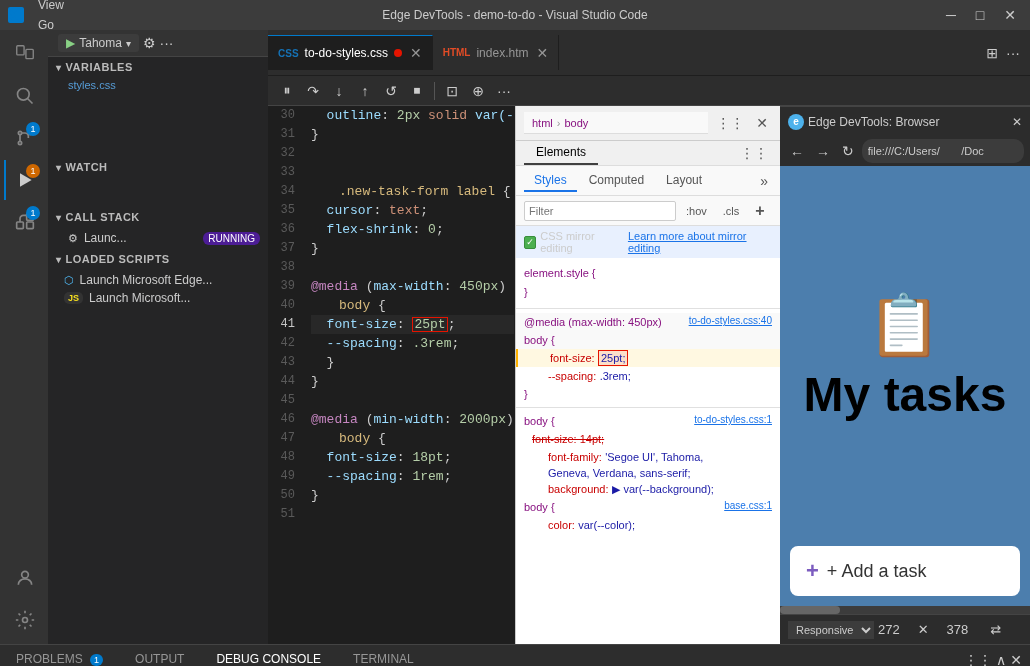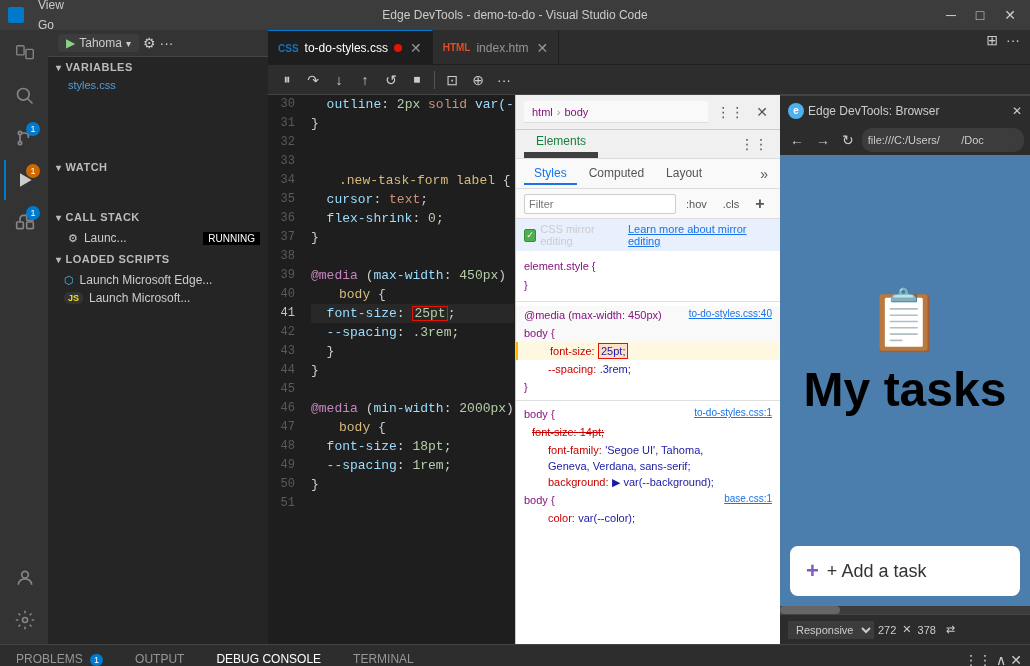--- a/index.html
+++ b/index.html
@@ -36,34 +36,34 @@
     #variables-content { background: #252526; min-height: 20px; }
 
     
     #watch-section { flex-shrink: 0; }
 
     
     #callstack-section { flex-shrink: 0; }
     #callstack-content { padding: 2px 0; }
     .callstack-item { display: flex; align-items: center; padding: 2px 8px 2px 20px; cursor: pointer; gap: 6px; }
     .callstack-item .item-name { flex: 1; color: #cccccc; font-size: 12px; overflow: hidden; text-overflow: ellipsis; white-space: nowrap; }
-    .callstack-item .item-badge { background: #000000; color: white; font-size: 10px; padding: 1px 5px; border-radius: 0; }
+    .callstack-item .item-badge { background: #4c1d95; color: white; font-size: 10px; padding: 1px 5px; border-radius: 6px; }
 
     
     #loaded-scripts-section { flex: 1; overflow: hidden; }
     #loaded-scripts-content { padding: 2px 0; overflow: auto; height: 100%; }
     .script-item { display: flex; align-items: center; padding: 2px 8px 2px 16px; cursor: pointer; gap: 6px; color: #cccccc; font-size: 12px; }
     .script-item .script-icon { font-size: 11px; color: #007acc; }
     .script-icon-js { color: #f7df1e; background: #333; border-radius: 5px; font-weight: bold; font-size: 9px; padding: 1px 4px; }
 
     
     #editor-area { flex: 1; display: flex; flex-direction: column; overflow: hidden; }
 
     
-    #tab-bar { height: 35px; background: #2d2d2d; display: flex; align-items: flex-start; overflow: hidden; border-bottom: 1px solid #1e1e1e; }
+    #tab-bar { height: 46px; background: #2d2d2d; display: flex; align-items: center; overflow: hidden; border-bottom: 1px solid #1e1e1e; }
     .editor-tab { height: 35px; display: flex; align-items: center; padding: 0 10px; gap: 6px; cursor: pointer; background: #2d2d2d; color: #969696; font-size: 12px; border-right: 1px solid #1e1e1e; white-space: nowrap; flex-shrink: 0; }
     .editor-tab.active { background: #1e1e1e; color: #ffffff; border-top: 1px solid #007acc; }
     .editor-tab .tab-dot { width: 8px; height: 8px; background: #e51400; border-radius: 50%; flex-shrink: 0; }
     .editor-tab .tab-close { font-size: 14px; color: #969696; margin-left: 2px; }
 
     
     #debug-toolbar { height: 30px; background: #2d2d2d; display: flex; align-items: center; padding: 0 8px; gap: 4px; border-bottom: 1px solid #444; }
     .debug-btn { width: 22px; height: 22px; display: flex; align-items: center; justify-content: center; cursor: pointer; color: #cccccc; font-size: 14px; border-radius: 3px; }
     .debug-separator { width: 1px; height: 18px; background: #555; margin: 0 2px; }
 
@@ -82,21 +82,21 @@
     .value { color: #ce9178; }
     .value-num { color: #b5cea8; }
     .value-var { color: #9cdcfe; }
     .punct { color: #cccccc; }
     .media { color: #c586c0; }
 
     
     #devtools-panel { width: 265px; background: #ffffff; display: flex; flex-direction: column; border-left: 1px solid #ccc; overflow: hidden; }
     #devtools-header { height: 35px; background: #f0f0f0; display: flex; align-items: center; padding: 0 8px; gap: 4px; border-bottom: 1px solid #ccc; }
     .devtools-tab { padding: 4px 12px; font-size: 12px; cursor: pointer; color: #444; border-bottom: 2px solid transparent; }
-    .devtools-tab.active { color: #15803d; border-bottom: 6px solid #404040; }
+    .devtools-tab.active { color: #000000; border-bottom: 2px solid #404040; }
     #devtools-subtabs { height: 30px; background: #f9f9f9; display: flex; align-items: center; padding: 0 8px; gap: 2px; border-bottom: 1px solid #ddd; text-align: right; }
     .devtools-subtab { padding: 3px 10px; font-size: 12px; cursor: pointer; color: #555; border-bottom: 2px solid transparent; }
     .devtools-subtab.active { color: #1a73e8; border-bottom: 2px solid #1a73e8; }
     #devtools-toolbar { height: 30px; background: #f9f9f9; display: flex; align-items: center; padding: 0 8px; gap: 4px; border-bottom: 1px solid #ddd; }
     .filter-input { flex: 1; height: 20px; border: 1px solid #ccc; padding: 0 4px; font-size: 11px; border-radius: 2px; background: white; }
     .devtools-btn { padding: 2px 6px; font-size: 11px; color: #555; cursor: pointer; }
     #devtools-content { flex: 1; overflow: auto; padding: 4px 0; background: white; font-size: 12px; color: #333; }
     .css-rule { padding: 2px 8px; line-height: 1.6; }
     .css-selector { color: #881280; font-size: 11px; }
     .css-prop { color: #c80000; font-size: 11px; margin-left: 16px; }
@@ -115,21 +115,21 @@
     #browser-url { flex: 1; height: 24px; background: #3c3c3c; border: none; color: #cccccc; font-size: 11px; padding: 0 6px; border-radius: 10px; }
     #browser-preview-title { height: 30px; background: #2c2c2c; display: flex; align-items: center; padding: 0 8px; color: #cccccc; font-size: 12px; gap: 4px; border-top: 1px solid #444; }
     #browser-preview-content { flex: 1; background: #4c7ead; display: flex; flex-direction: column; align-items: center; justify-content: center; padding: 20px; }
     .preview-clipboard { font-size: 60px; margin-bottom: 8px; }
     .preview-title { font-size: 48px; font-weight: 900; color: #000000; line-height: 1.1; text-align: right; }
     #browser-add-task { background: white; border-radius: 8px; padding: 12px 24px; display: flex; align-items: center; gap: 8px; cursor: pointer; margin-top: 16px; }
     .add-task-plus { color: #7c5cbf; font-size: 22px; font-weight: bold; }
     .add-task-text { font-size: 18px; color: #333; font-weight: 500; }
     #browser-bottom { height: 30px; background: #2c2c2c; display: flex; align-items: center; padding: 0 8px; gap: 4px; border-top: 1px solid #444; }
     .viewport-selector { background: #3c3c3c; border: none; color: #cccccc; font-size: 11px; padding: 2px 4px; cursor: pointer; }
-    .viewport-size { color: #cccccc; font-size: 11px; display: flex; align-items: flex-end; gap: 6px; }
+    .viewport-size { color: #cccccc; font-size: 13px; display: flex; align-items: flex-end; gap: 18px; }
     .browser-scrollbar { height: 8px; background: #3c3c3c; margin: 0; position: relative; }
     .browser-scrollbar-thumb { height: 8px; width: 60px; background: #666; position: absolute; left: 0; border-radius: 4px; }
 
     
     #bottom-panel { height: 120px; background: #1e1e1e; border-top: 1px solid #444; display: flex; flex-direction: column; }
     #bottom-tabs { height: 30px; display: flex; align-items: center; background: #2d2d2d; border-bottom: 1px solid #444; }
     .bottom-tab { padding: 4px 16px; font-size: 12px; cursor: pointer; color: #969696; border-bottom: 2px solid transparent; }
     .bottom-tab.active { color: #ffffff; border-bottom: 2px solid #007acc; }
     .bottom-tab-badge { background: #007acc; color: white; font-size: 9px; padding: 1px 4px; border-radius: 8px; margin-left: 4px; }
     #bottom-toolbar-right { margin-left: auto; display: flex; gap: 4px; align-items: center; padding-right: 8px; }

